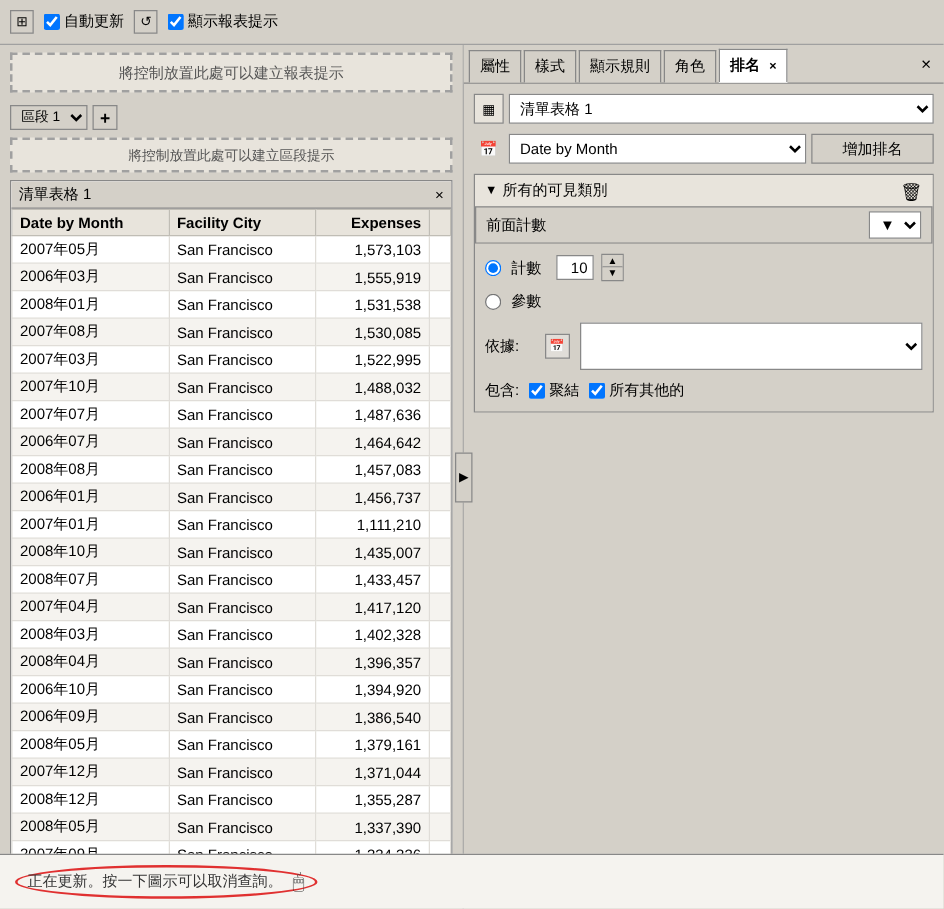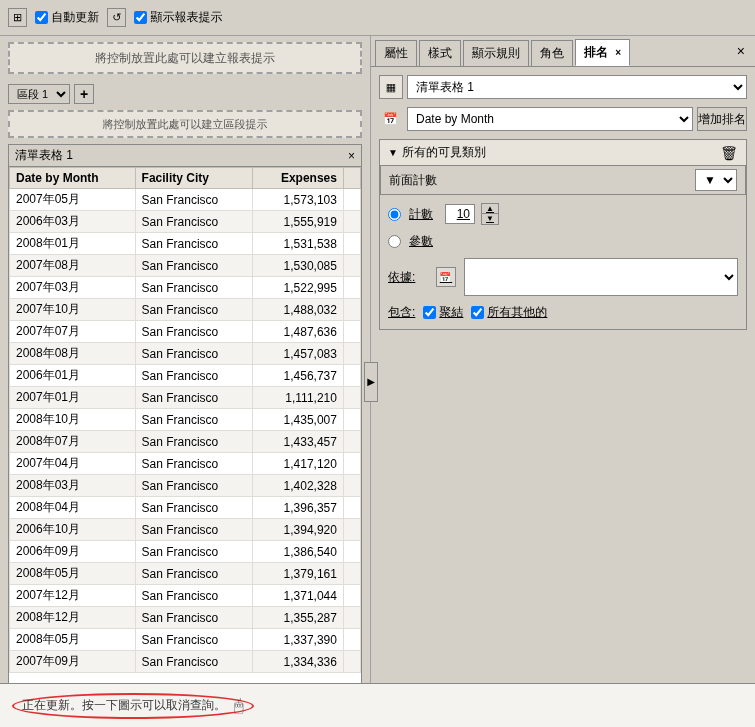--- a/index.html
+++ b/index.html
@@ -276,21 +276,21 @@
       flex: 1;
       border: 1px solid #888;
       background: white;
       padding: 2px 4px;
       font-size: 12px;
       height: 24px;
     }
     .add-sort-btn {
       border: 1px solid #888;
       background: #d4d0c8;
-      padding: 2px 0;
+      padding: 2px 24px;
       font-size: 12px;
       cursor: pointer;
       height: 24px;
       white-space: nowrap;
     }
 
     
     .visible-section {
       border: 1px solid #888;
       background: #e8e4dc;
@@ -331,21 +331,20 @@
       padding: 2px 4px;
       font-size: 12px;
     }
 
     .count-options {
       padding: 8px;
       background: #d4d0c8;
       display: flex;
       flex-direction: column;
       gap: 8px;
-      text-decoration: underline;
     }
 
     .radio-row {
       display: flex;
       align-items: center;
       gap: 8px;
     }
 
     .count-number-row {
       display: flex;
@@ -543,20 +542,26 @@
                 <td class="num">1,488,032</td>
                 <td></td>
               </tr>
               <tr>
                 <td>2007年07月</td>
                 <td>San Francisco</td>
                 <td class="num">1,487,636</td>
                 <td></td>
               </tr>
               <tr>
+                <td>2006年07月</td>
+                <td>San Francisco</td>
+                <td class="num">1,464,642</td>
+                <td></td>
+              </tr>
+              <tr>
                 <td>2008年08月</td>
                 <td>San Francisco</td>
                 <td class="num">1,457,083</td>
                 <td></td>
               </tr>
               <tr>
                 <td>2006年01月</td>
                 <td>San Francisco</td>
                 <td class="num">1,456,737</td>
                 <td></td>

